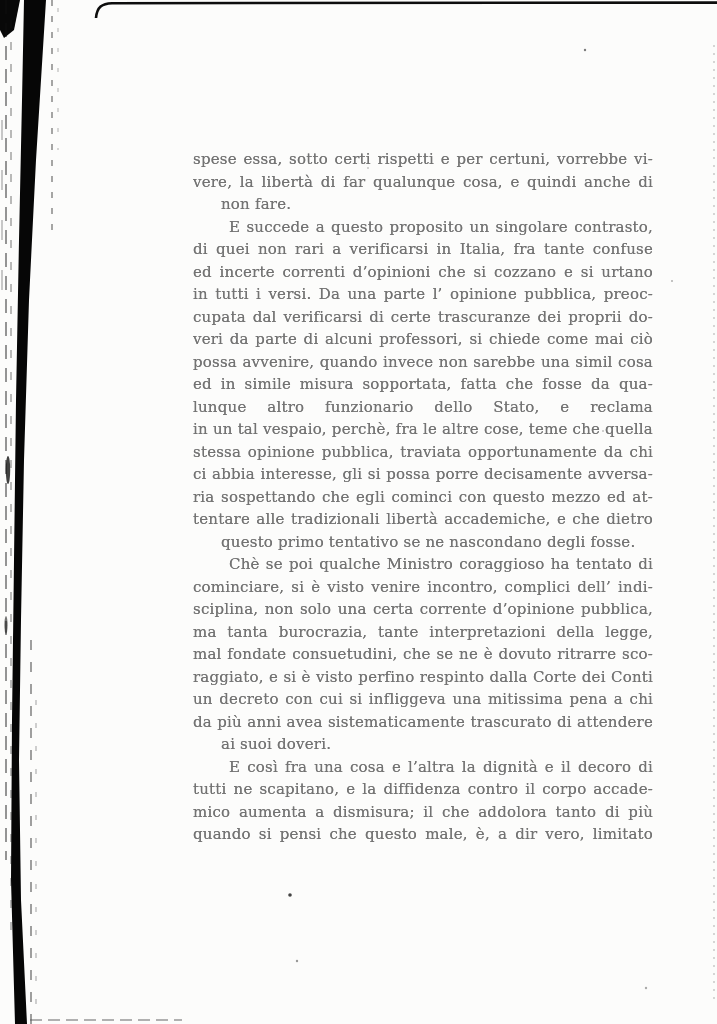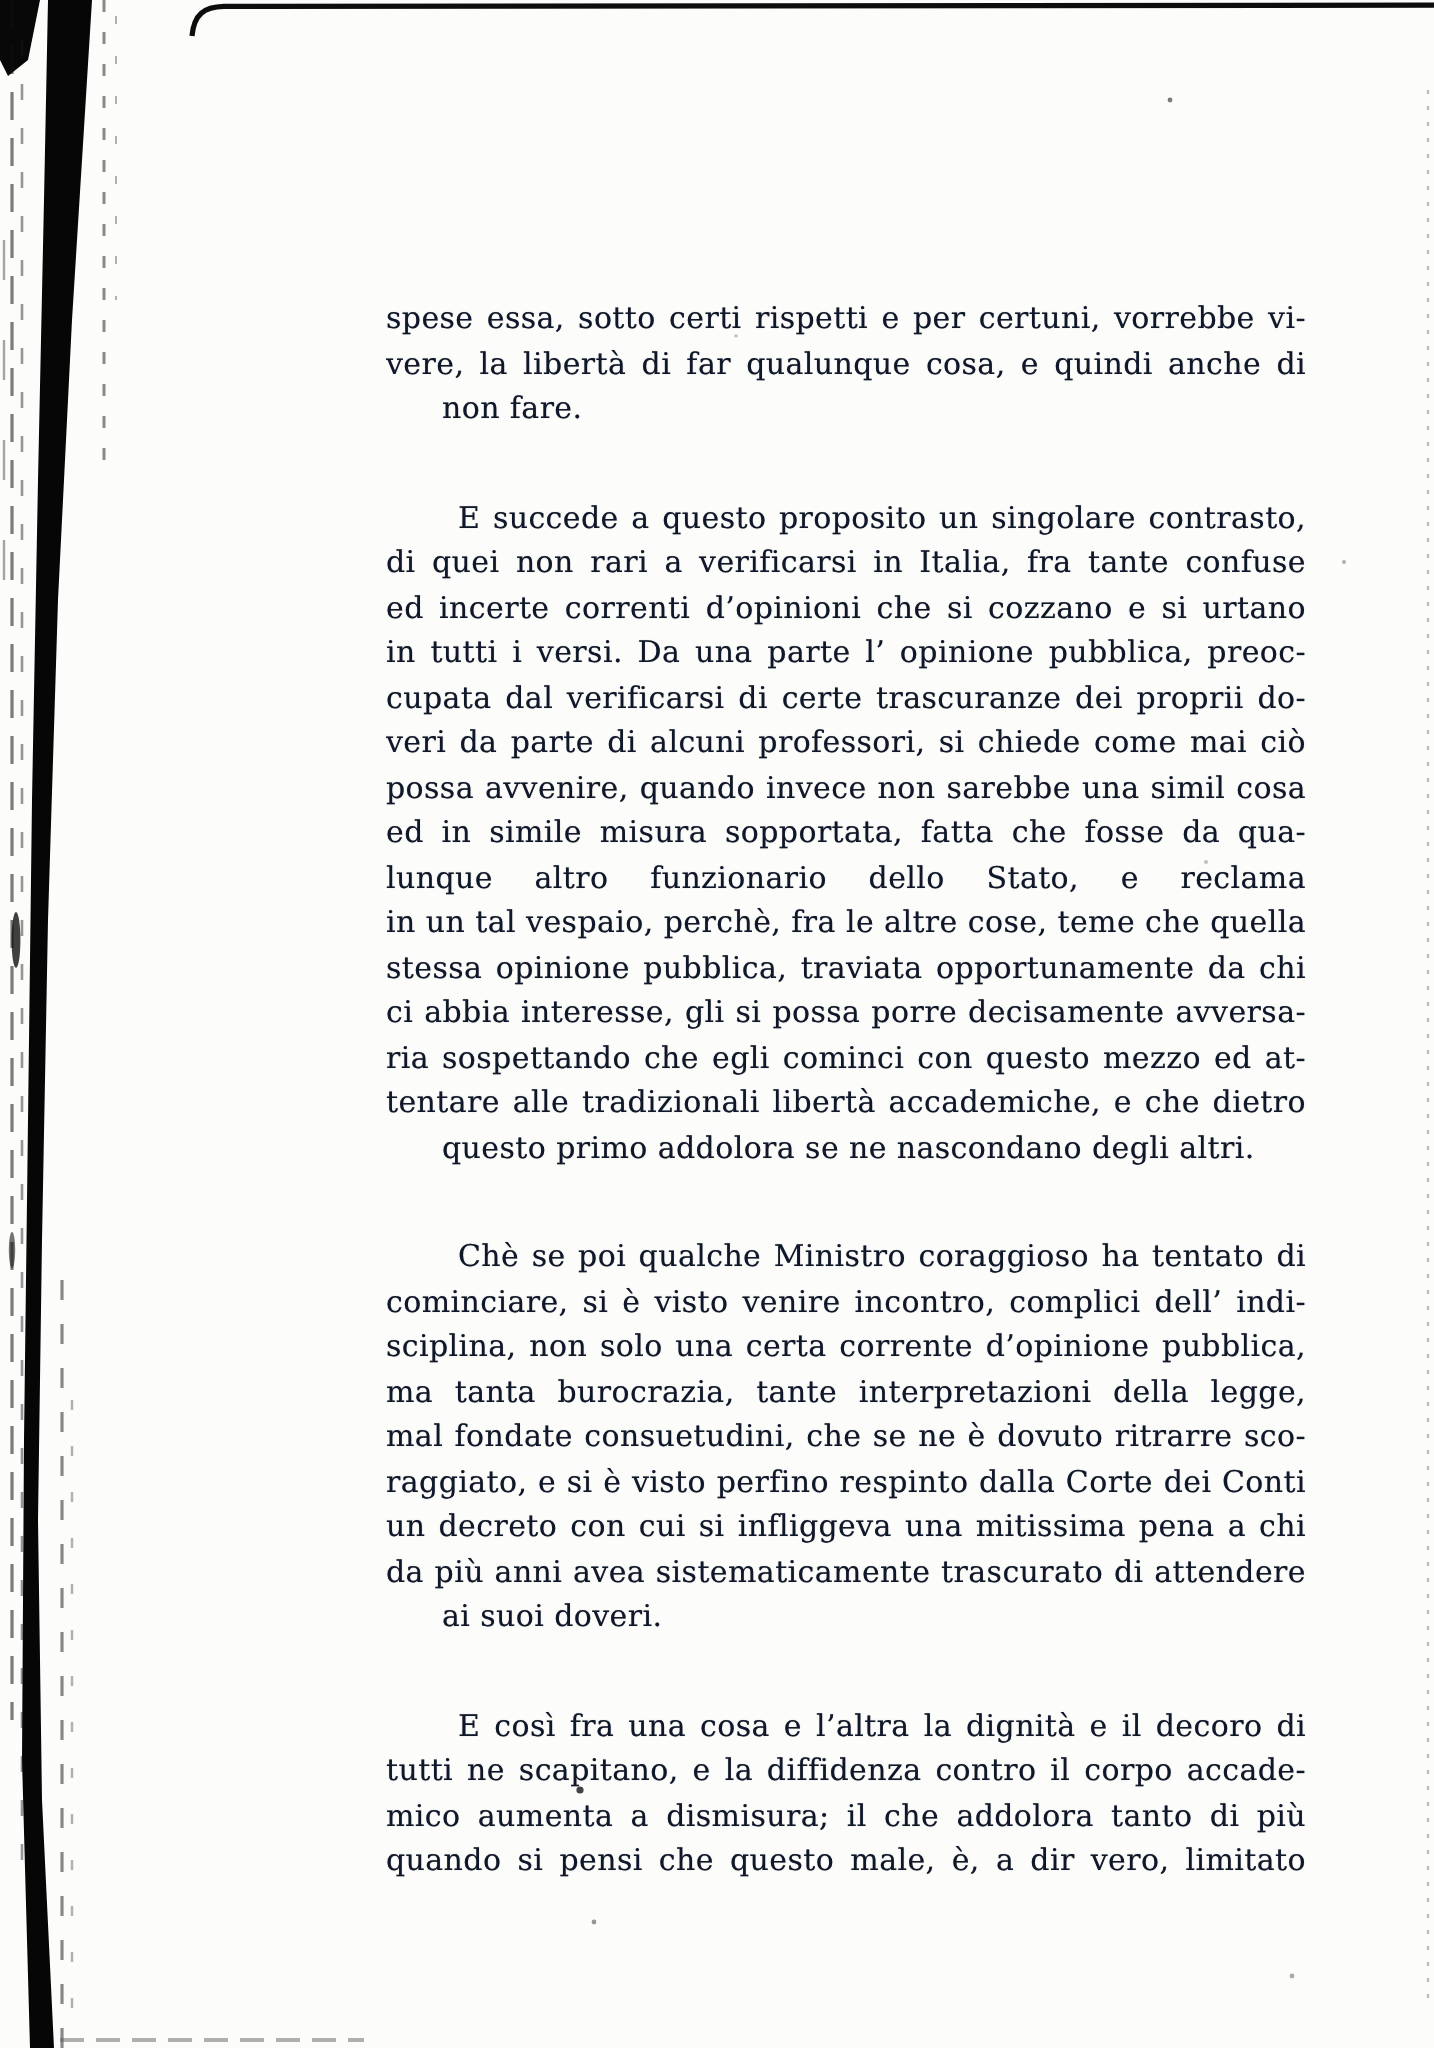--- a/index.html
+++ b/index.html
@@ -4,30 +4,30 @@
 <style>
   html,body{margin:0;padding:0;background:#e8e8e6;}
   .stage{
     position:relative;width:717px;height:1024px;margin:0 auto;
     background:#fcfcfb;overflow:hidden;
     font-family:"DejaVu Serif", serif;
   }
   .scan-art{position:absolute;left:0;top:0;pointer-events:none;}
   .textblock{
     position:absolute;left:193px;top:148px;width:460px;
-    font-size:15px;line-height:22.5px;color:#0f172a;
+    font-size:15px;line-height:22.5px;color:#737373;
     letter-spacing:0.2px;
     text-shadow:0 0 0.4px rgba(20,20,20,0.5);
   }
   .line{
     height:22.5px;overflow:hidden;
     text-align:justify;text-align-last:justify;
     hyphens:none;
   }
-  .line.indent{text-indent:36px;margin-top:32px;}
+  .line.indent{text-indent:36px;}
   .line.endp{text-align-last:left;margin-left:28px;}
 </style>
 </head>
 <body>
 
 <div class="stage">
 
   <svg class="scan-art" width="717" height="1024" viewBox="0 0 717 1024">
 
     <polygon fill="#060606" points="24,0 46,0 36,160 29,300 24,460 21,620 19,760 21,900 27,1024 15,1024 11,880 12,720 14,560 16,400 19,240 22,100"></polygon>
@@ -72,21 +72,21 @@
     <div class="line">cupata dal verificarsi di certe trascuranze dei proprii do-</div>
     <div class="line">veri da parte di alcuni professori, si chiede come mai ciò</div>
     <div class="line">possa avvenire, quando invece non sarebbe una simil cosa</div>
     <div class="line">ed in simile misura sopportata, fatta che fosse da qua-</div>
     <div class="line">lunque altro funzionario dello Stato, e reclama riparazione;</div>
     <div class="line">in un tal vespaio, perchè, fra le altre cose, teme che quella</div>
     <div class="line">stessa opinione pubblica, traviata opportunamente da chi</div>
     <div class="line">ci abbia interesse, gli si possa porre decisamente avversa-</div>
     <div class="line">ria sospettando che egli cominci con questo mezzo ed at-</div>
     <div class="line">tentare alle tradizionali libertà accademiche, e che dietro</div>
-    <div class="line endp">questo primo addolora se ne nascondano degli altri.</div>
+    <div class="line endp">questo primo tentativo se ne nascondano degli fosse.</div>
 
     <div class="line indent">Chè se poi qualche Ministro coraggioso ha tentato di</div>
     <div class="line">cominciare, si è visto venire incontro, complici dell’ indi-</div>
     <div class="line">sciplina, non solo una certa corrente d’opinione pubblica,</div>
     <div class="line">ma tanta burocrazia, tante interpretazioni della legge, tante</div>
     <div class="line">mal fondate consuetudini, che se ne è dovuto ritrarre sco-</div>
     <div class="line">raggiato, e si è visto perfino respinto dalla Corte dei Conti</div>
     <div class="line">un decreto con cui si infliggeva una mitissima pena a chi</div>
     <div class="line">da più anni avea sistematicamente trascurato di attendere</div>
     <div class="line endp">ai suoi doveri.</div>

